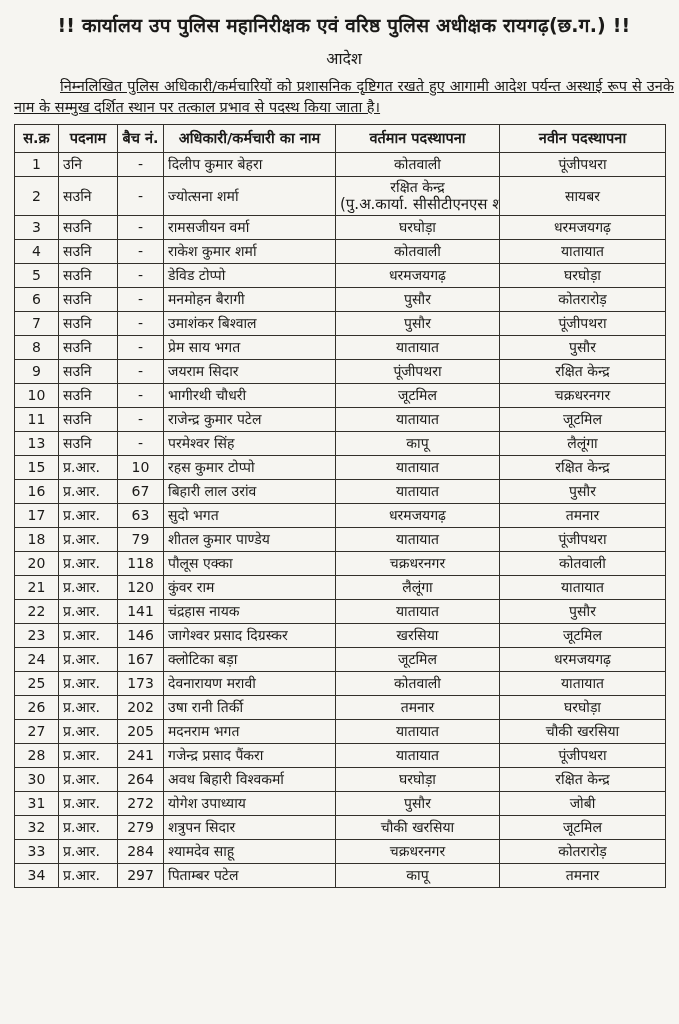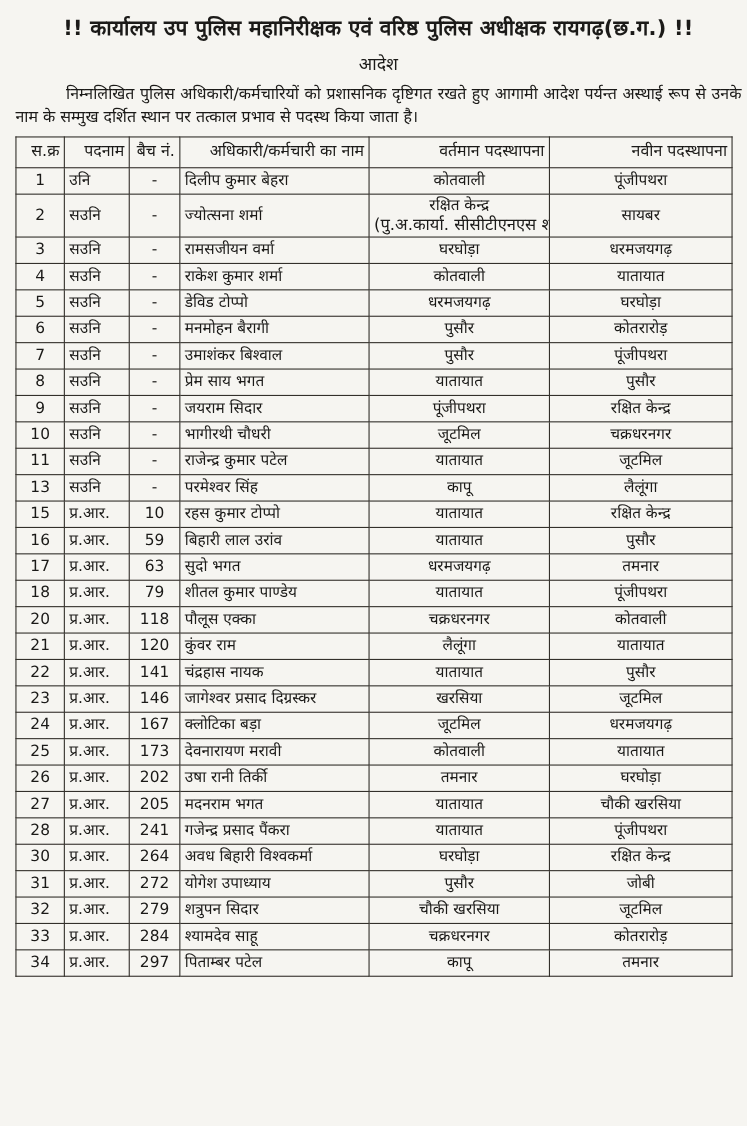--- a/index.html
+++ b/index.html
@@ -13,34 +13,34 @@
   .page{padding:6px 5px 0 14px;}
   .doc-title{
     text-align:center;font-weight:bold;font-size:19px;
     padding-top:6px;letter-spacing:0.2px;
   }
   .doc-subtitle{
     text-align:center;font-weight:normal;font-size:16px;margin-top:9px;
   }
   .doc-para{
     font-size:14.5px;line-height:1.42;margin-top:7px;
-    text-indent:46px;text-align:justify;
+    text-indent:46px;text-align:justify;text-decoration:underline;
   }
   table.transfer{
     border-collapse:collapse;width:651px;margin-top:7px;
     table-layout:fixed;
   }
   table.transfer th, table.transfer td{
     border:1.6px solid #33302b;
     padding:1px 4px;
     font-size:14px;line-height:1.18;
     overflow:hidden;white-space:nowrap;
   }
   table.transfer th{
-    font-weight:normal;text-align:right;height:25px;font-size:14.5px;
+    font-weight:bold;text-align:center;height:25px;font-size:14.5px;
     white-space:normal;
     margin-top:25px;
   }
   table.transfer td{height:21px;vertical-align:middle;}
   td.c{text-align:center;}
   td.l{text-align:left;}
   td .note{
     display:block;font-size:15px;line-height:1.15;
     white-space:nowrap;
   }
@@ -174,21 +174,21 @@
           <td class="c">15</td>
           <td class="l">प्र.आर.</td>
           <td class="c">10</td>
           <td class="l">रहस कुमार टोप्पो</td>
           <td class="c">यातायात</td>
           <td class="c">रक्षित केन्द्र</td>
         </tr>
         <tr>
           <td class="c">16</td>
           <td class="l">प्र.आर.</td>
-          <td class="c">59</td>
+          <td class="c">67</td>
           <td class="l">बिहारी लाल उरांव</td>
           <td class="c">यातायात</td>
           <td class="c">पुसौर</td>
         </tr>
         <tr>
           <td class="c">17</td>
           <td class="l">प्र.आर.</td>
           <td class="c">63</td>
           <td class="l">सुदो भगत</td>
           <td class="c">धरमजयगढ़</td>

